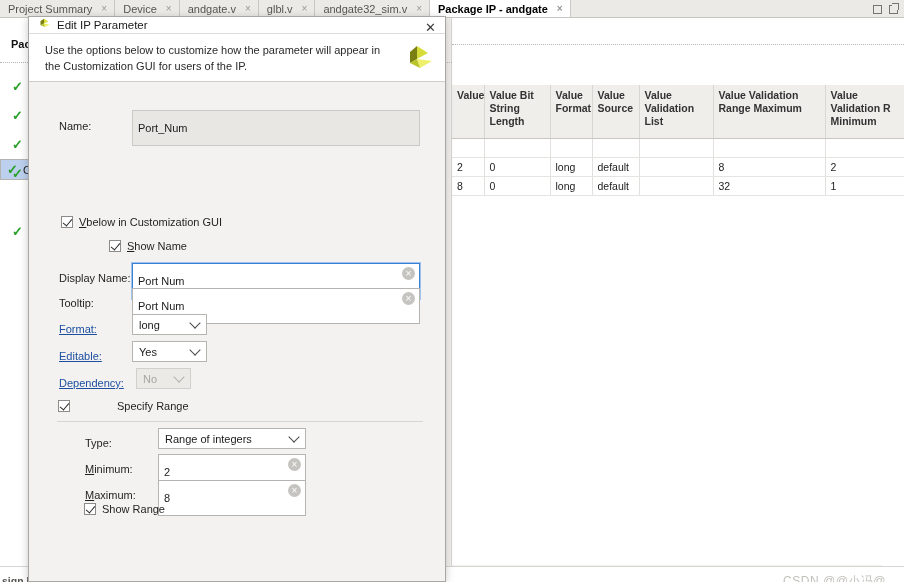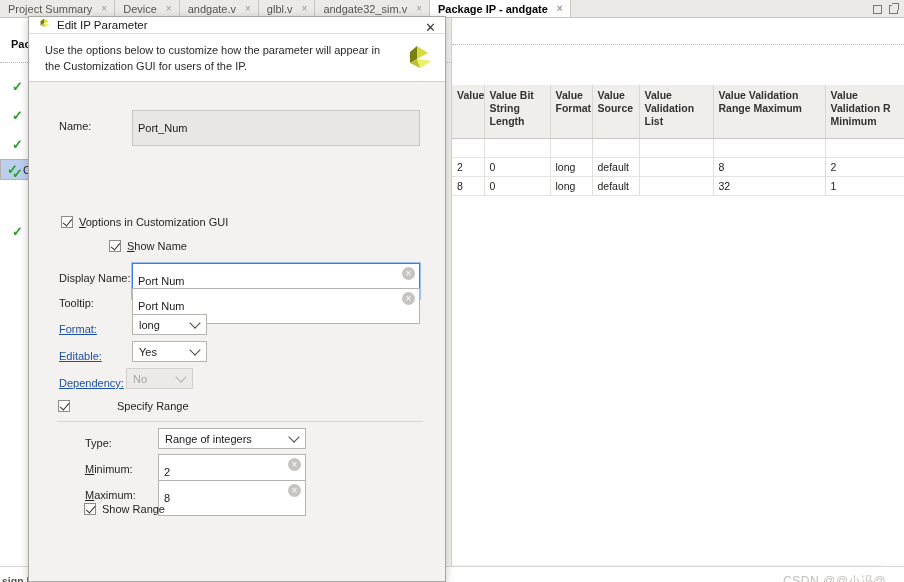--- a/index.html
+++ b/index.html
@@ -382,21 +382,21 @@
 
       <div class="frow" style="left:30px; top:30px;">
         <span class="flabel">Name:</span>
       </div>
       <div class="inp ro" style="left:103px; top:28px; width:288px;">
         <span>Port_Num</span>
       </div>
 
       <div class="cb" style="left:32px; top:134px;">
         <span class="cbbox"></span>
-        <span class="cblabel"><span class="ul">V</span><span>options in Customization GUI</span></span>
+        <span class="cblabel"><span class="ul">V</span><span>below in Customization GUI</span></span>
       </div>
 
       <div class="cb" style="left:32px; top:158px;padding-left:48px;">
         <span class="cbbox"></span>
         <span class="cblabel"><span class="ul">S</span><span>how Name</span></span>
       </div>
 
       <div class="frow" style="left:30px; top:182px;">
         <span class="flabel">Display Name:</span>
       </div>
@@ -425,21 +425,21 @@
         <span class="flabel link ul">Editable:</span>
       </div>
       <div class="sel" style="left:103px; top:259px; width:75px;">
         <span>Yes</span>
         <span class="caret"></span>
       </div>
 
       <div class="frow" style="left:30px; top:287px;">
         <span class="flabel link ul">Dependency:</span>
       </div>
-      <div class="sel disabled" style="left:97px; top:286px; width:67px;">
+      <div class="sel disabled" style="left:107px; top:286px; width:55px;">
         <span>No</span>
         <span class="caret"></span>
       </div>
 
       <div class="cb" style="left:29px; top:318px;gap:41px;">
         <span class="cbbox"></span>
         <span class="cblabel">Specify Range</span>
       </div>
       <div class="hr" style="left:28px; top:339px; width:366px;"></div>
 

